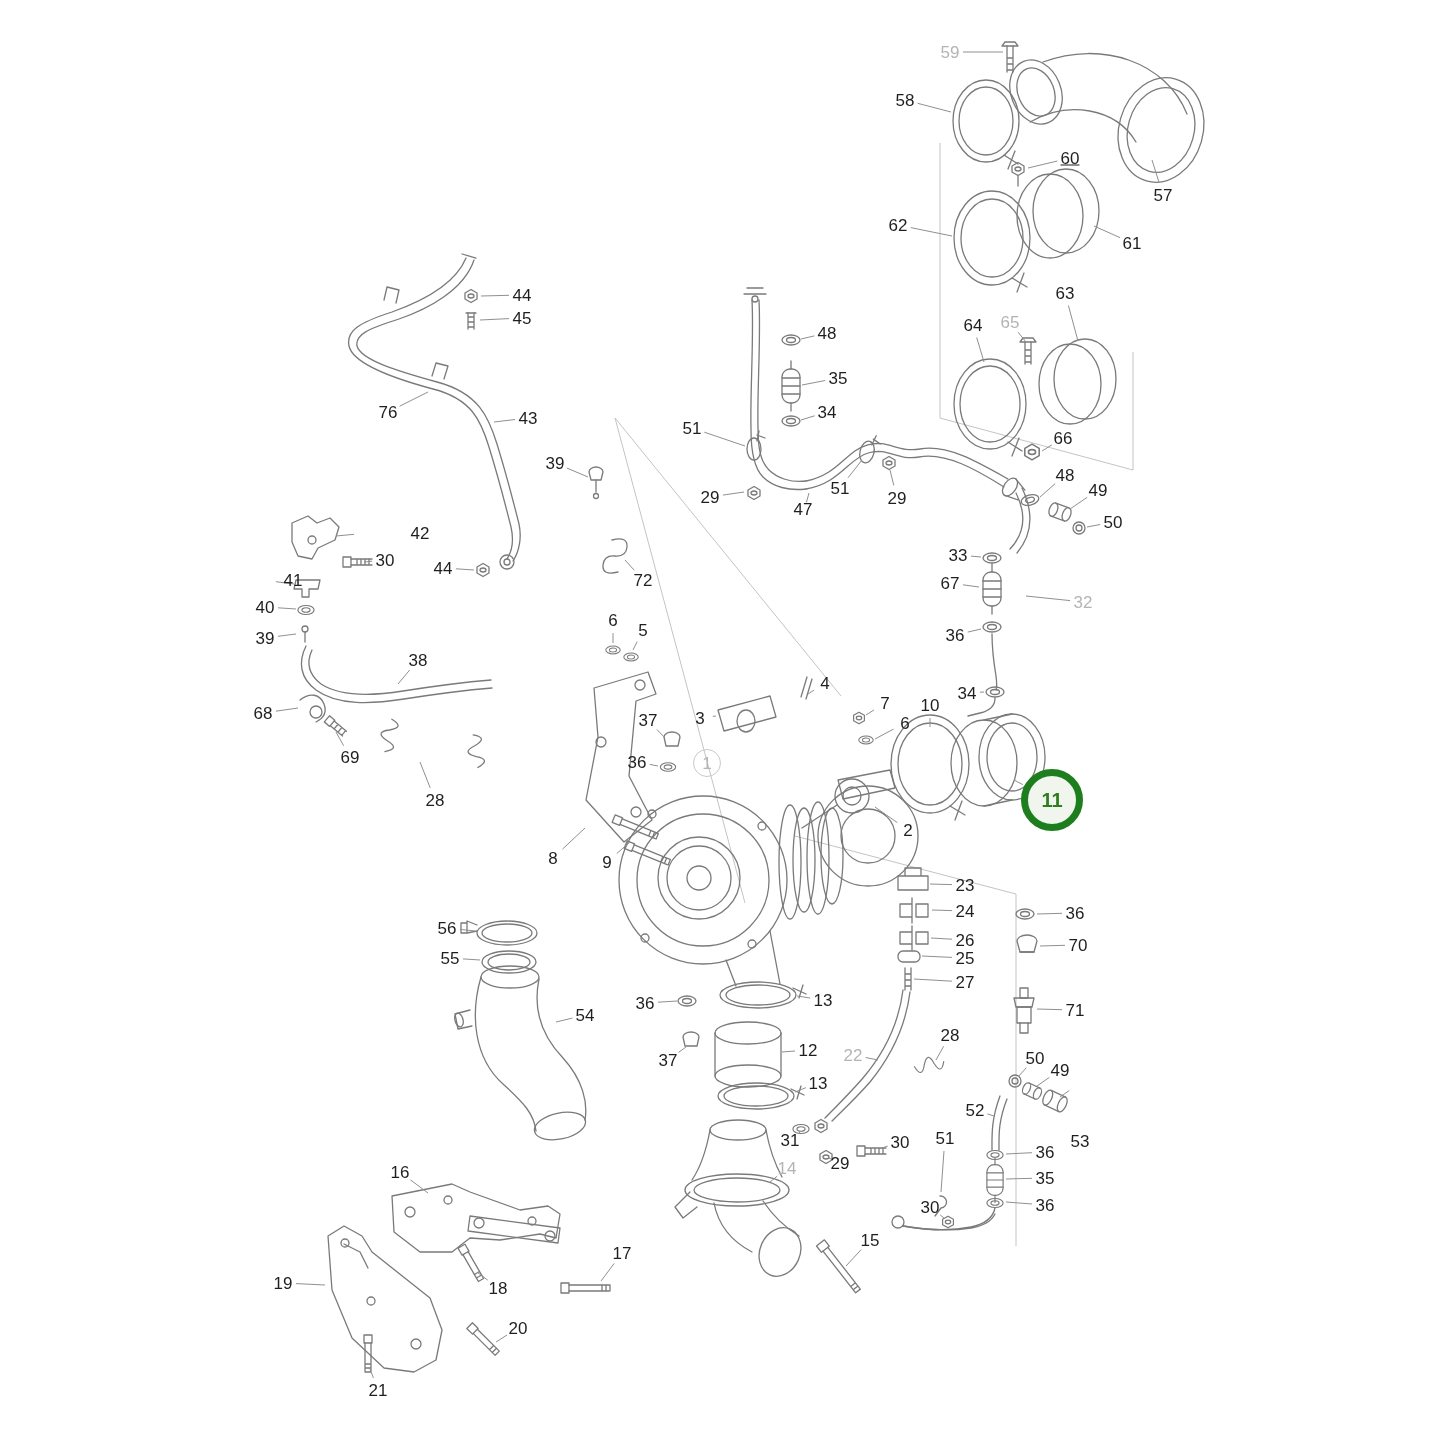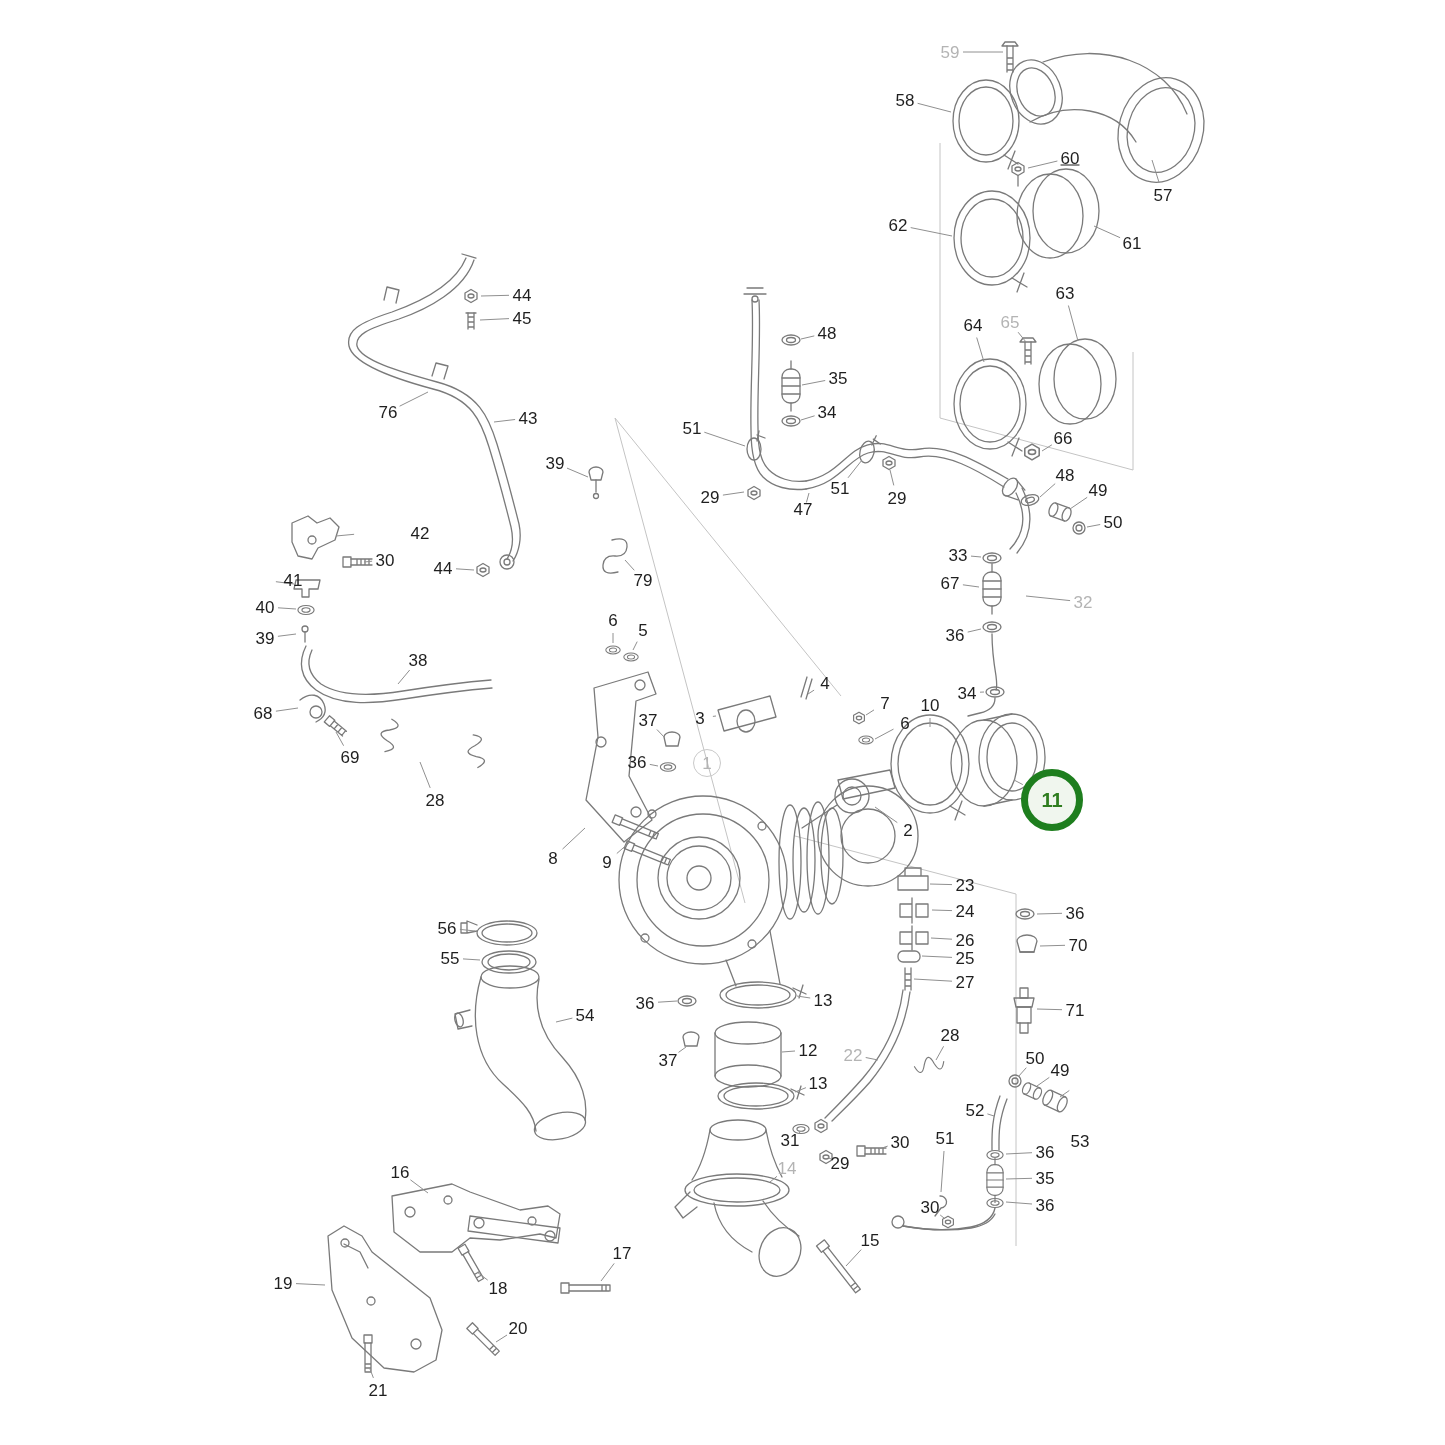--- a/index.html
+++ b/index.html
@@ -538,21 +538,21 @@
       <div class="callout" style="left: 710px; top: 497px;">29</div>
       <div class="callout" style="left: 803px; top: 509px;">47</div>
       <div class="callout" style="left: 840px; top: 488px;">51</div>
       <div class="callout" style="left: 897px; top: 498px;">29</div>
       <div class="callout" style="left: 385px; top: 533px; margin-left: 35px;">42</div>
       <div class="callout" style="left: 385px; top: 560px;">30</div>
       <div class="callout" style="left: 443px; top: 568px;">44</div>
       <div class="callout" style="left: 263px; top: 580px; margin-left: 30px;">41</div>
       <div class="callout" style="left: 265px; top: 607px;">40</div>
       <div class="callout" style="left: 265px; top: 638px;">39</div>
-      <div class="callout" style="left: 643px; top: 580px;">79</div>
+      <div class="callout" style="left: 643px; top: 580px;">72</div>
       <div class="callout" style="left: 418px; top: 660px;">38</div>
       <div class="callout" style="left: 958px; top: 555px;">33</div>
       <div class="callout" style="left: 950px; top: 583px;">67</div>
       <div class="callout" style="left: 955px; top: 635px;">36</div>
       <div class="callout muted" style="left: 1083px; top: 602px;">32</div>
       <div class="callout" style="left: 967px; top: 693px;">34</div>
       <div class="callout" style="left: 263px; top: 713px;">68</div>
       <div class="callout" style="left: 350px; top: 757px;">69</div>
       <div class="callout" style="left: 435px; top: 800px;">28</div>
       <div class="callout" style="left: 613px; top: 620px;">6</div>

